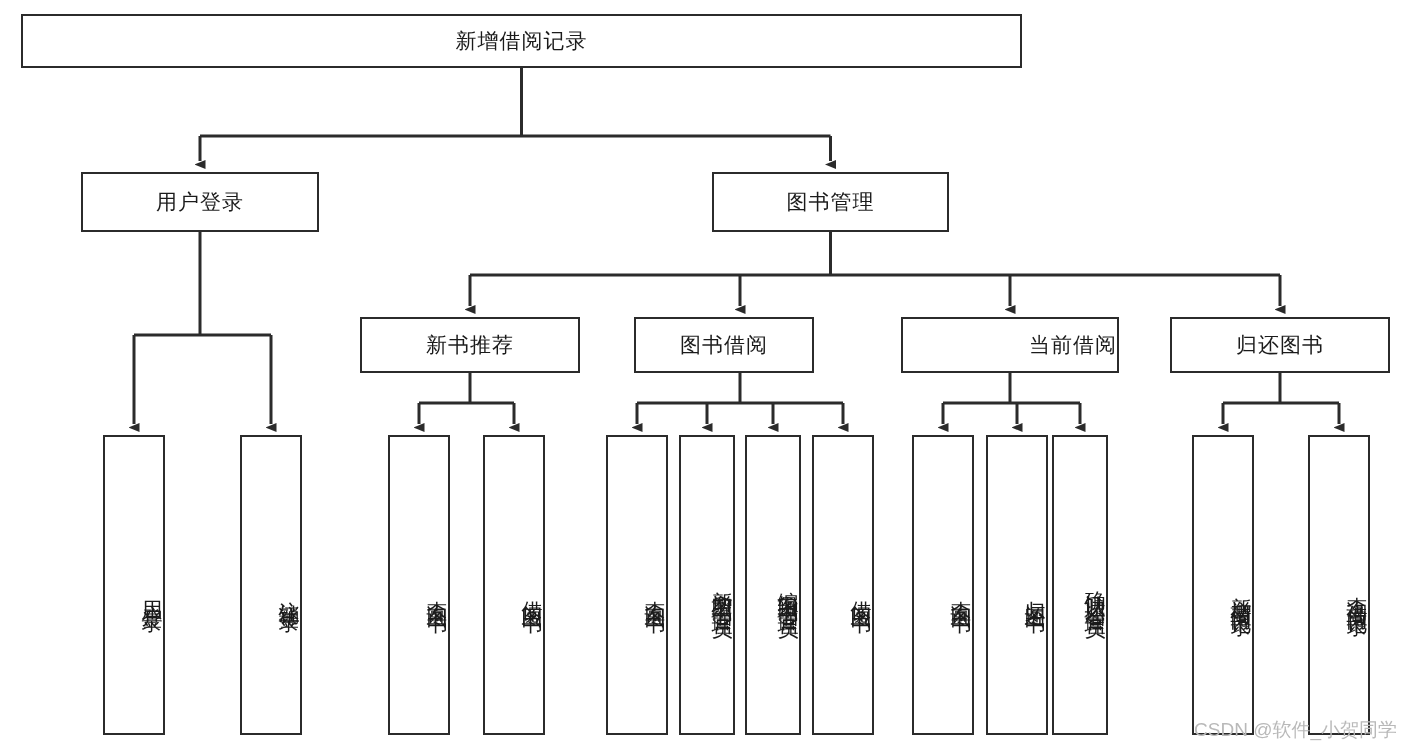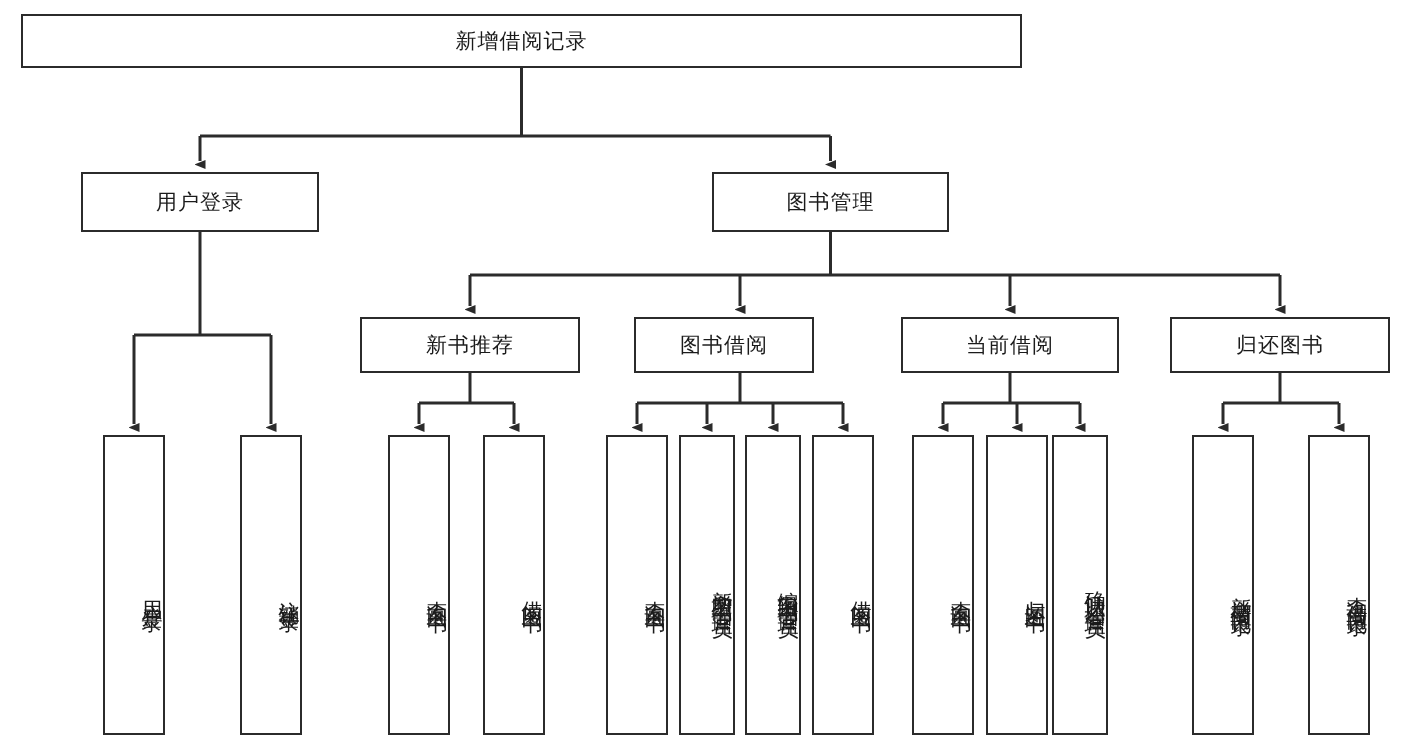--- a/index.html
+++ b/index.html
@@ -121,21 +121,21 @@
       </div>
       <div class="node horiz" style="left: 712px; top: 172px; width: 237px; height: 60px;">
         <span class="lbl">图书管理</span>
       </div>
       <div class="node horiz" style="left: 360px; top: 317px; width: 220px; height: 56px;">
         <span class="lbl">新书推荐</span>
       </div>
       <div class="node horiz" style="left: 634px; top: 317px; width: 180px; height: 56px;">
         <span class="lbl">图书借阅</span>
       </div>
-      <div class="node horiz" style="left: 901px; top: 317px; width: 218px; height: 56px;">
+      <div class="node horiz" style="left: 901px; top: 317px; width: 218px; height: 56px; justify-content: flex-end;">
         <span class="lbl">当前借阅</span>
       </div>
       <div class="node horiz" style="left: 1170px; top: 317px; width: 220px; height: 56px;">
         <span class="lbl">归还图书</span>
       </div>
       <div class="node vert" style="left: 103px; top: 435px; width: 62px; height: 300px;">
         <span class="lbl">用户登录</span>
       </div>
       <div class="node vert" style="left: 240px; top: 435px; width: 62px; height: 300px;">
         <span class="lbl">注销登录</span>
@@ -168,14 +168,15 @@
         <span class="lbl">确认归还（管理员）</span>
       </div>
       <div class="node vert" style="left: 1192px; top: 435px; width: 62px; height: 300px;">
         <span class="lbl">新增借阅记录</span>
       </div>
       <div class="node vert" style="left: 1308px; top: 435px; width: 62px; height: 300px;">
         <span class="lbl">查询借阅记录</span>
       </div>
     </div>
 
+  <div class="watermark">CSDN @软件_小贺同学</div>
 
 </div>
 
 </body></html>

